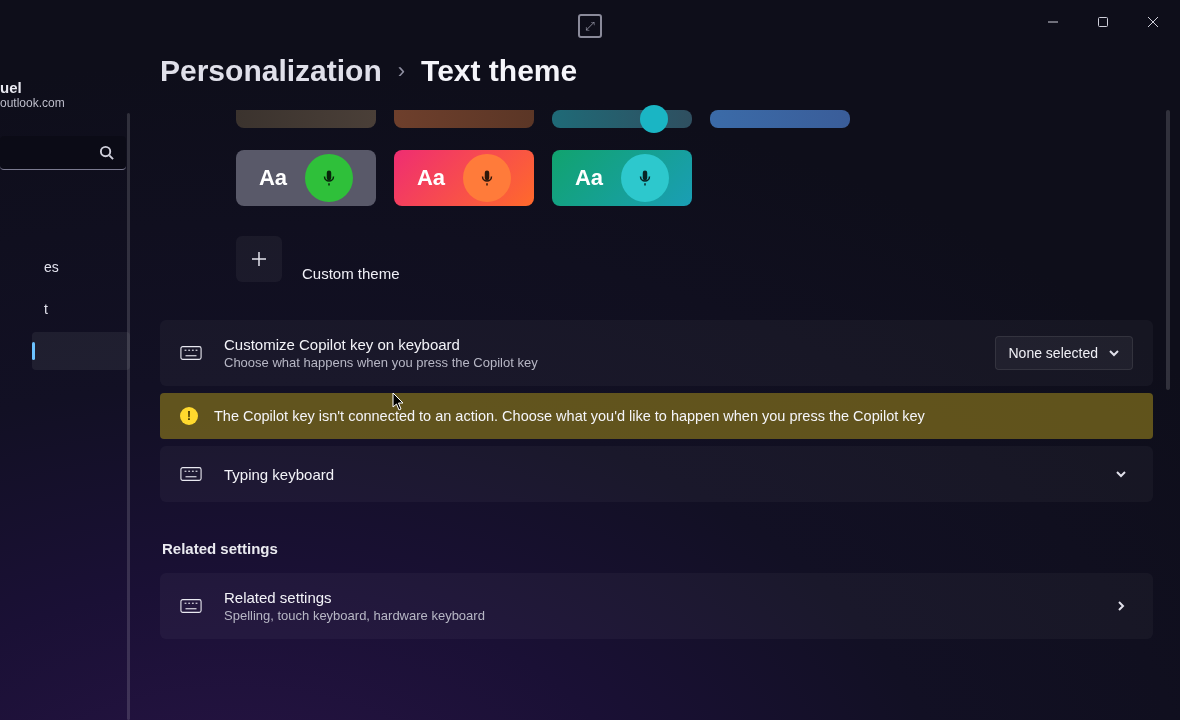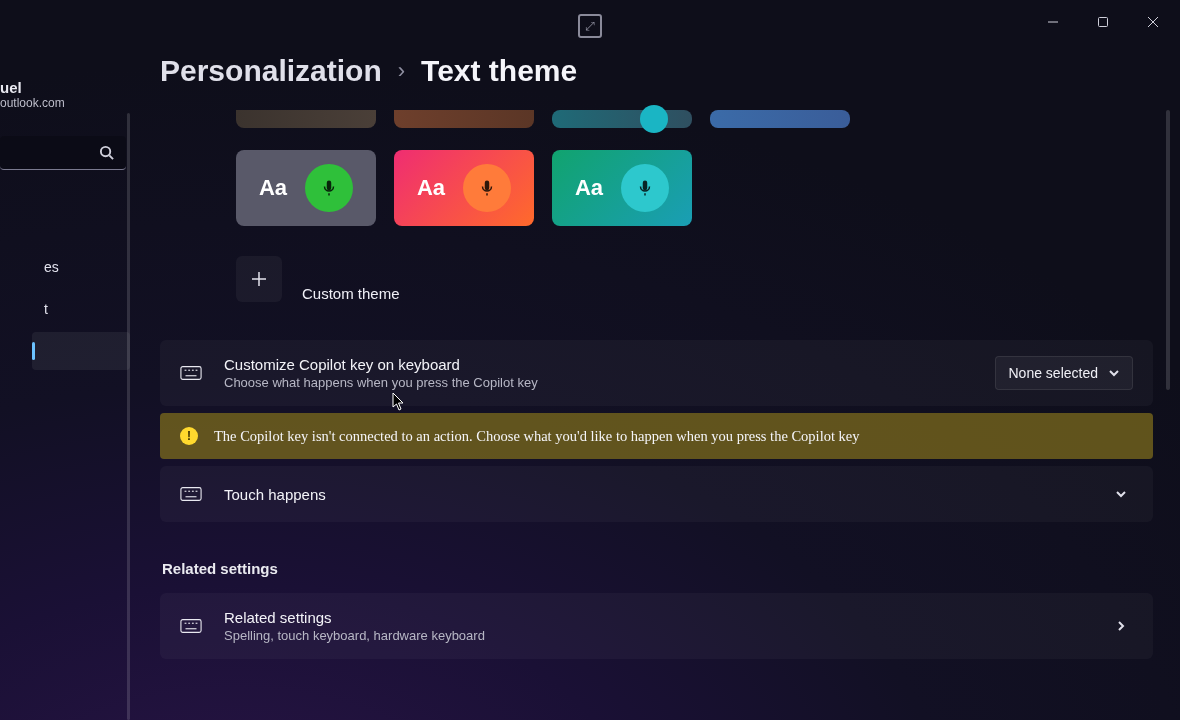--- a/index.html
+++ b/index.html
@@ -39,21 +39,21 @@
 
 .theme-row-partial { display:flex; gap:18px; margin:0 0 22px 76px; }
 .theme-chip { width:140px; height:18px; border-radius:0 0 8px 8px; }
 .tc1 { background:linear-gradient(90deg,#3b332e,#4a3f38); }
 .tc2 { background:linear-gradient(90deg,#6e3f2c,#5b3626); }
 .tc3 { background:linear-gradient(90deg,#1f6a77,#2f4f60); border-radius:8px; position:relative; }
 .tc3 .dot { position:absolute; right:24px; top:-5px; width:28px; height:28px; border-radius:50%; background:#1ab5c4; }
 .tc4 { background:linear-gradient(90deg,#3b6ba8,#3a5d99); border-radius:8px; }
 
 .theme-row { display:flex; gap:18px; margin:0 0 30px 76px; }
-.theme-card { width:140px; height:76px; border-radius:8px; display:flex; align-items:center; justify-content:center; gap:18px; cursor:pointer; }
+.theme-card { width:140px; height:56px; border-radius:8px; display:flex; align-items:center; justify-content:center; gap:18px; cursor:pointer; }
 .theme-card .Aa { font-size:22px; font-weight:600; color:#fff; }
 .theme-card .mic { width:48px; height:48px; border-radius:50%; display:flex; align-items:center; justify-content:center; }
 .theme-card .mic svg { width:18px; height:18px; fill:#000000d0; }
 .card1 { background:#595969; }
 .card1 .mic { background:#2fc03a; }
 .card2 { background:linear-gradient(135deg,#ef2d72,#ff6a2b); }
 .card2 .mic { background:#ff7b3a; }
 .card3 { background:linear-gradient(135deg,#11a36e,#1a9eb5); }
 .card3 .mic { background:#2dc8cd; }
 
@@ -69,21 +69,21 @@
 .card .texts { flex:1; display:flex; flex-direction:column; gap:2px; }
 .card .title { font-size:15px; color:#f3f3f8; }
 .card .subtitle { font-size:13px; color:#b7b7c5; }
 .card .trail { display:flex; align-items:center;justify-content:center; }
 .dropdown { height:34px; padding:0 12px; background:#ffffff0c; border:1px solid #ffffff15; border-radius:4px; display:flex; align-items:center; gap:10px; font-size:14px; color:#f0f0f6; cursor:pointer; }
 .dropdown svg, .chev svg { width:12px; height:12px; stroke:#e0e0ea; stroke-width:2; fill:none; }
 .chev { width:24px; height:24px; display:flex; align-items:center; justify-content:center; }
 
 .warning { width:993px; background:#7b6a1cc0; border-radius:4px; display:flex; align-items:center; padding:14px 20px; gap:16px; margin-top:7px; }
 .warning .warn-icon { width:18px; height:18px; border-radius:50%; background:#ffd92e; display:flex; align-items:center; justify-content:center; font-size:12px; font-weight:700; color:#3a2f00; }
-.warning .msg { font-size:14.5px; color:#f5f5f9;font-family:Liberation Serif, serif; }
+.warning .msg { font-size:14.5px; color:#f5f5f9; }
 
 .spacer7 { height:7px; }
 .section-label { font-size:15px; font-weight:600; color:#eaeaf0; margin:38px 0 16px 2px; }
 
 .main-scroll { position:absolute; right:10px; top:56px; height:280px; width:4px; background:#ffffff26; border-radius:3px; }
 
 .cursor { position:absolute; left:392px; top:392px; width:14px; height:20px; pointer-events:none; z-index:50; }
 .cursor svg { width:14px; height:20px; }
 </style>
 </head>
@@ -225,21 +225,21 @@
         <svg viewBox="0 0 24 16">
           <rect x="1" y="1" width="22" height="14" rx="2"></rect>
           <line x1="5" y1="5" x2="7" y2="5"></line>
           <line x1="9" y1="5" x2="11" y2="5"></line>
           <line x1="13" y1="5" x2="15" y2="5"></line>
           <line x1="17" y1="5" x2="19" y2="5"></line>
           <line x1="6" y1="11" x2="18" y2="11"></line>
         </svg>
       </div>
     <div class="texts">
-      <div class="title">Touch happens</div>
+      <div class="title">Typing keyboard</div>
     </div>
     <div class="trail chev">
         <svg viewBox="0 0 12 12">
           <polyline points="2 4 6 8 10 4"></polyline>
         </svg>
       </div>
   </div>
 
   <div class="section-label">Related settings</div>
 

